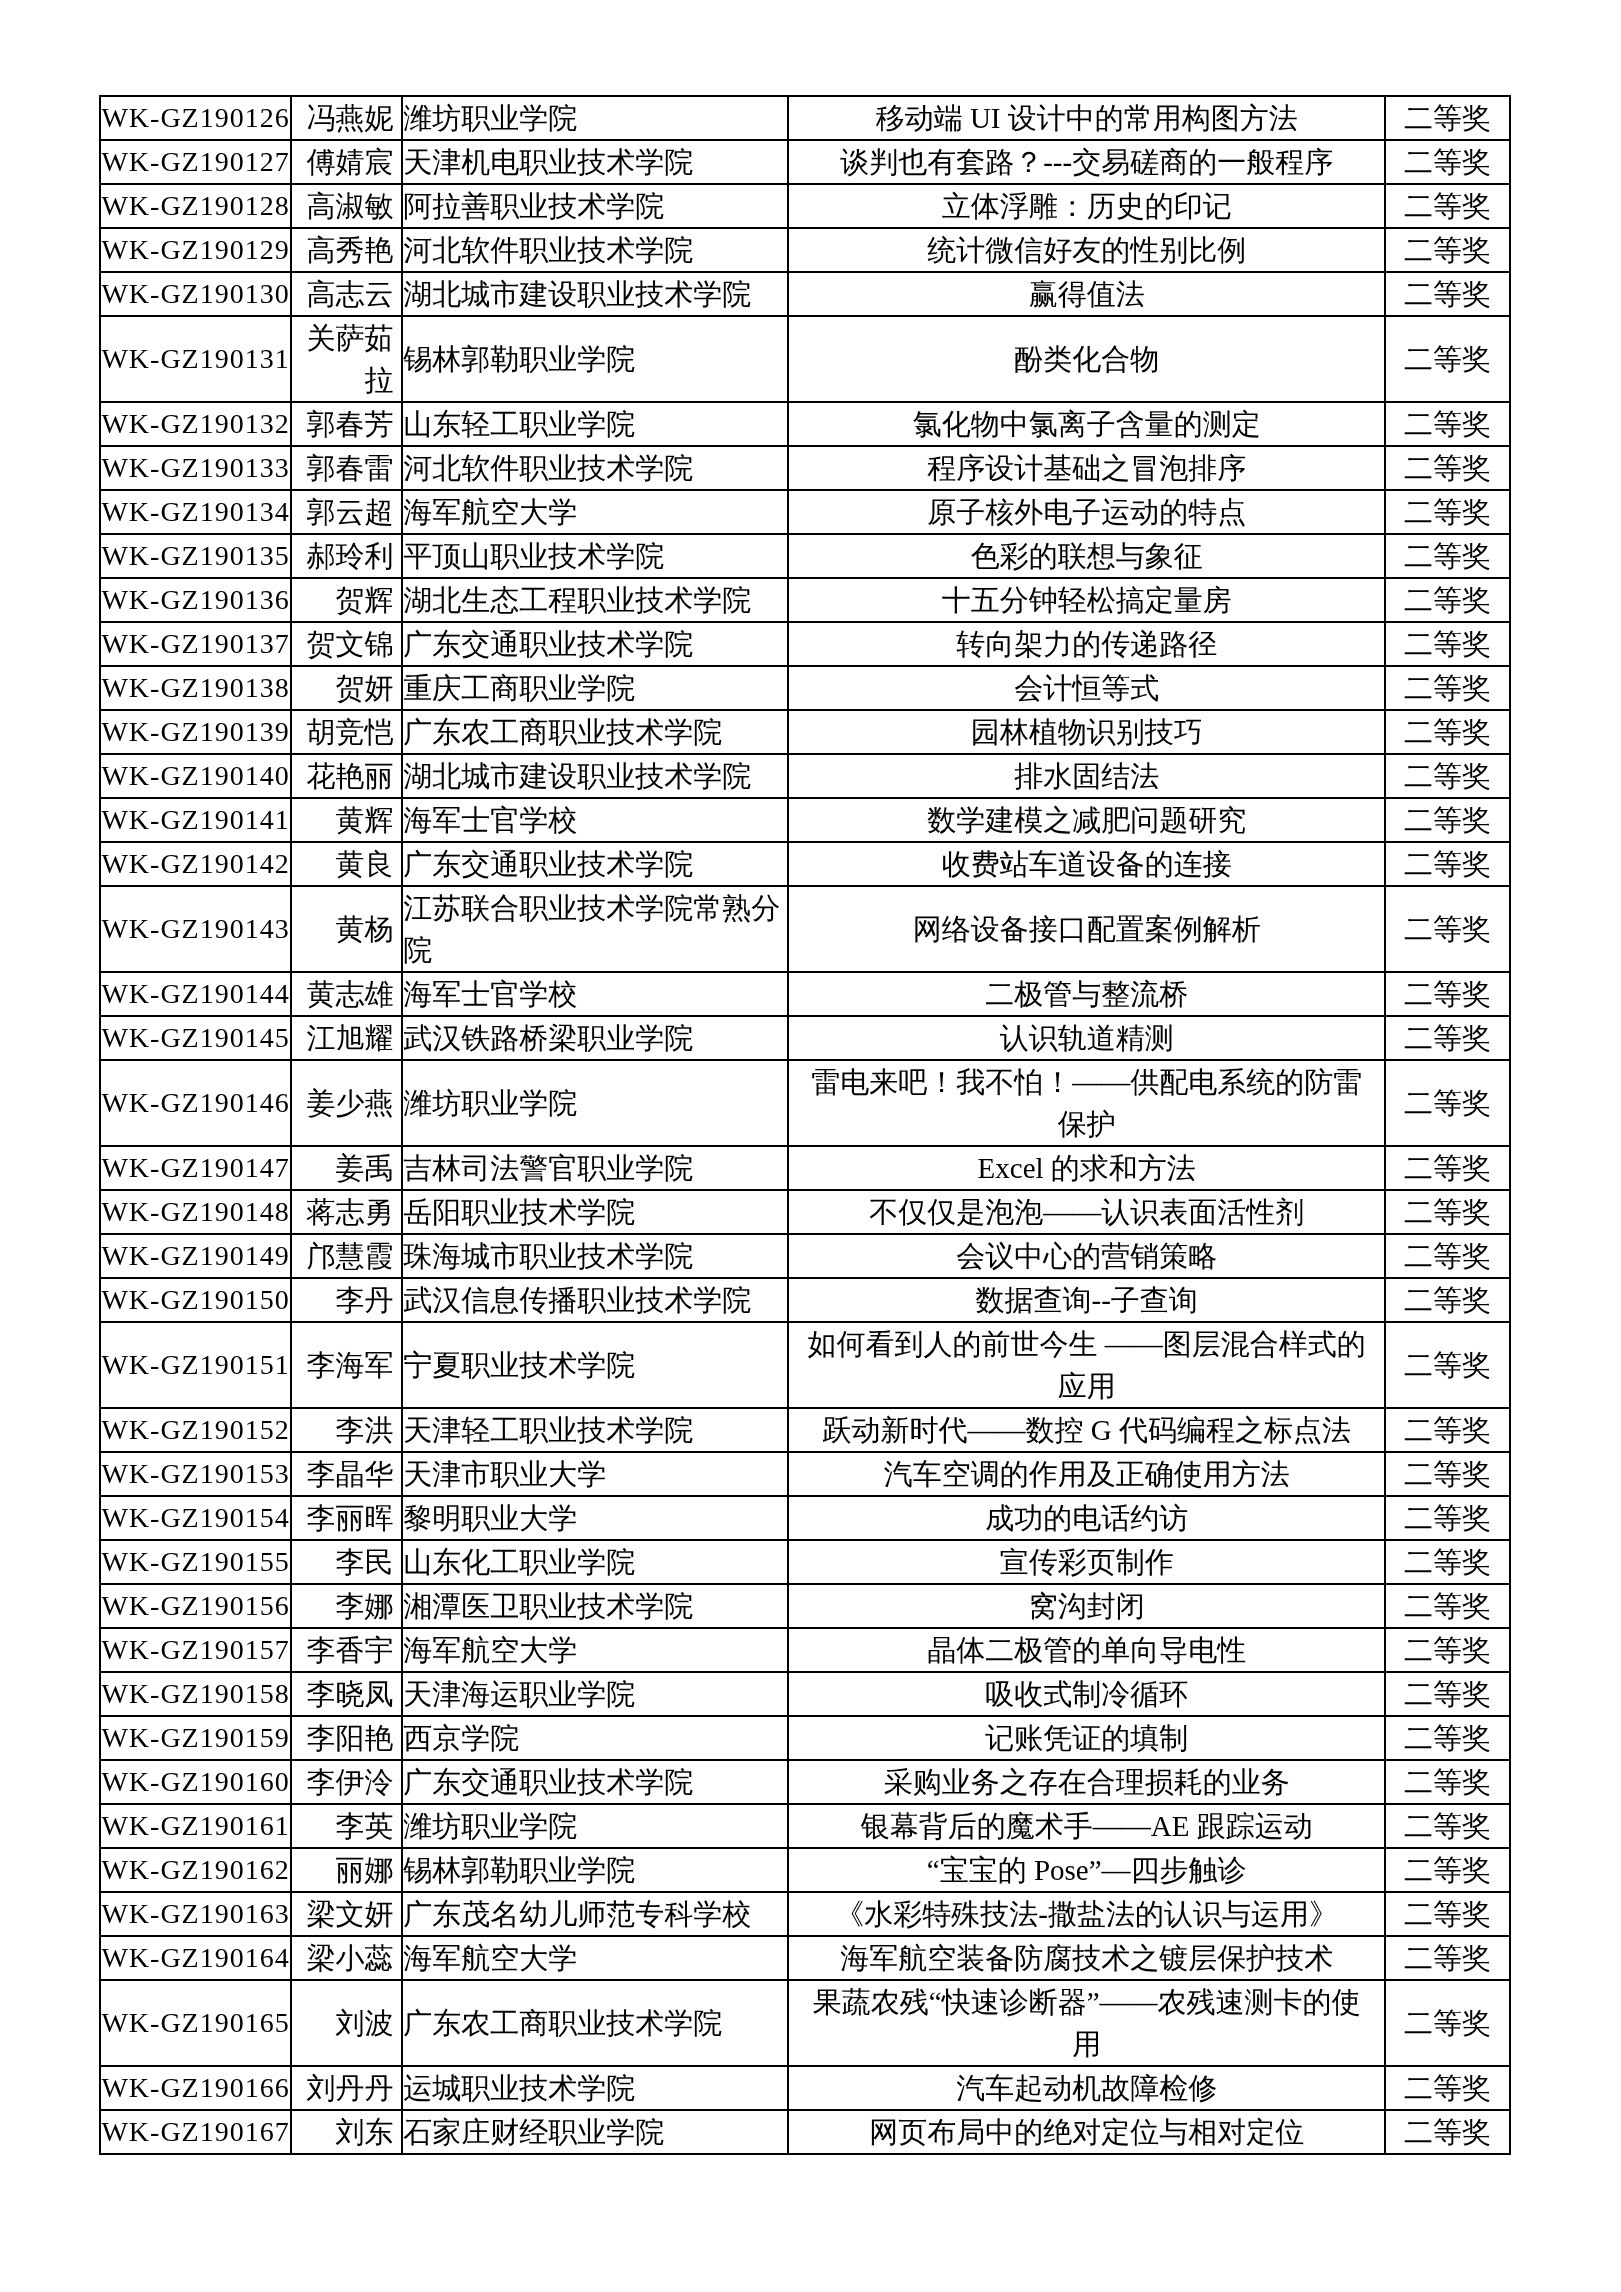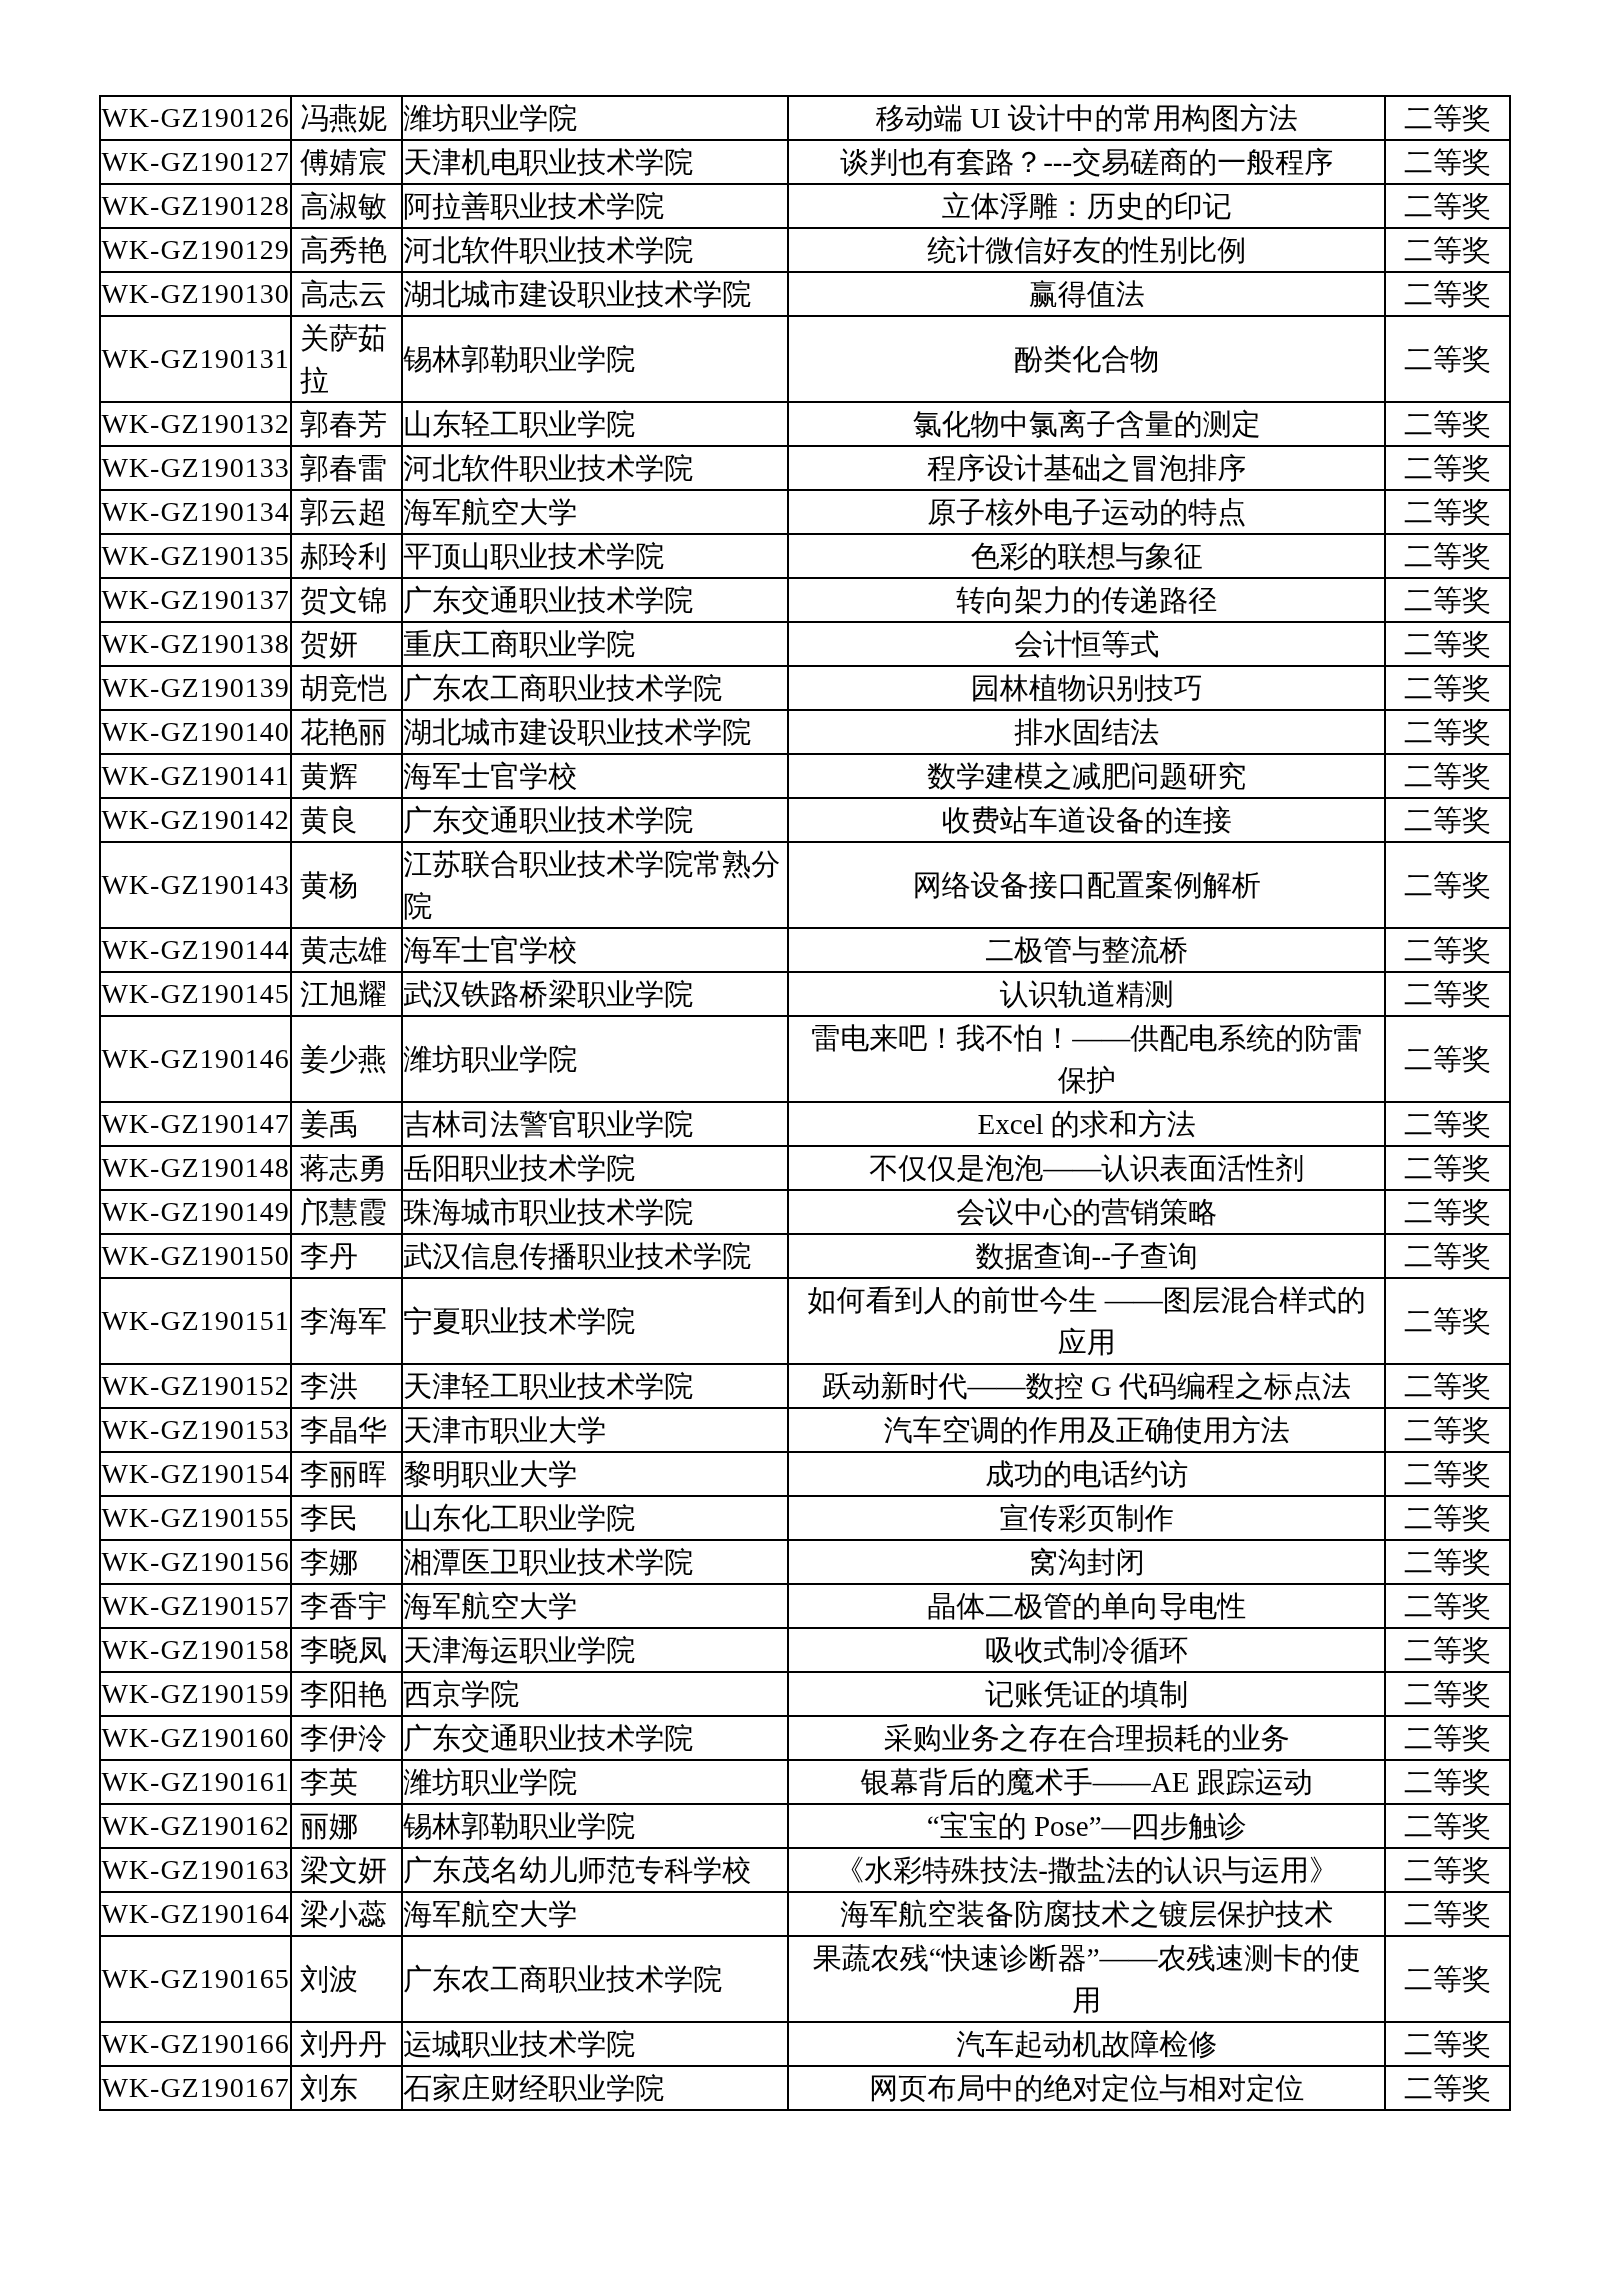--- a/index.html
+++ b/index.html
@@ -34,21 +34,21 @@
     overflow: hidden;
     word-break: break-all;
   }
   .award-table td.col-id {
     text-align: center;
     font-size: 28px;
     letter-spacing: 1px;
     word-break: normal;
     white-space: nowrap;
   }
-  .award-table td.col-name   { padding: 0 7.8px;  text-align: left; }
+  .award-table td.col-name   { padding: 0 7.8px;  text-align: right; }
   .award-table td.col-school { padding: 0 0;  text-align: left; }
   .award-table td.col-title  { padding: 0 10.8px; text-align: center; }
   .award-table td.col-award  { text-align: center; word-break: normal; white-space: nowrap; margin-left: 32px; }
 </style>
 </head>
 <body>
 
 <table class="award-table">
   <colgroup>
     <col style="width:191px">
@@ -122,20 +122,27 @@
         <td class="col-award">二等奖</td>
       </tr>
       <tr>
         <td class="col-id">WK-GZ190135</td>
         <td class="col-name">郝玲利</td>
         <td class="col-school">平顶山职业技术学院</td>
         <td class="col-title">色彩的联想与象征</td>
         <td class="col-award">二等奖</td>
       </tr>
       <tr>
+        <td class="col-id">WK-GZ190136</td>
+        <td class="col-name">贺辉</td>
+        <td class="col-school">湖北生态工程职业技术学院</td>
+        <td class="col-title">十五分钟轻松搞定量房</td>
+        <td class="col-award">二等奖</td>
+      </tr>
+      <tr>
         <td class="col-id">WK-GZ190137</td>
         <td class="col-name">贺文锦</td>
         <td class="col-school">广东交通职业技术学院</td>
         <td class="col-title">转向架力的传递路径</td>
         <td class="col-award">二等奖</td>
       </tr>
       <tr>
         <td class="col-id">WK-GZ190138</td>
         <td class="col-name">贺妍</td>
         <td class="col-school">重庆工商职业学院</td>

